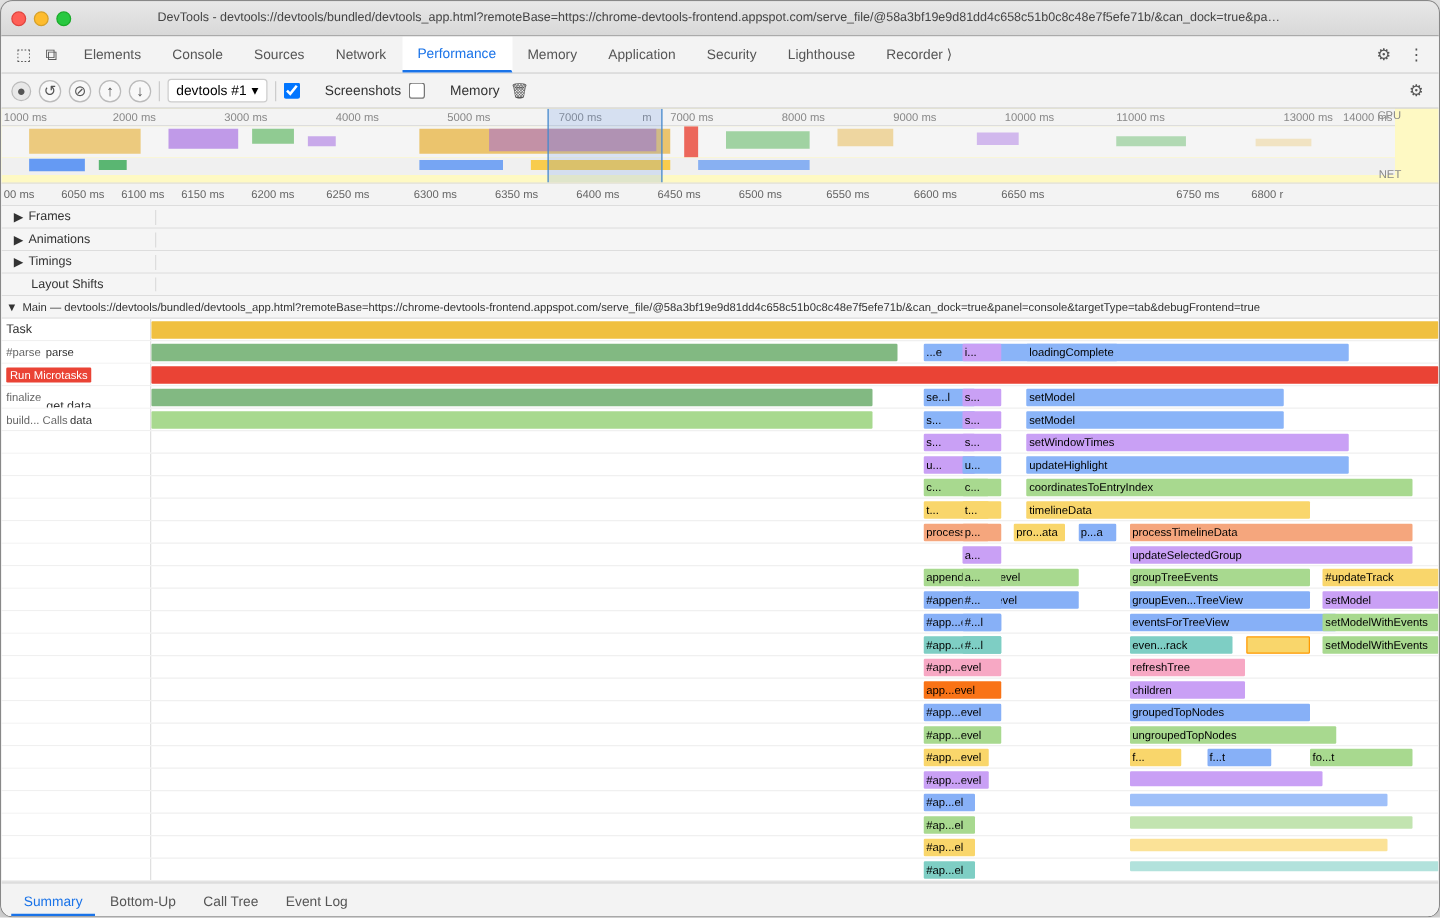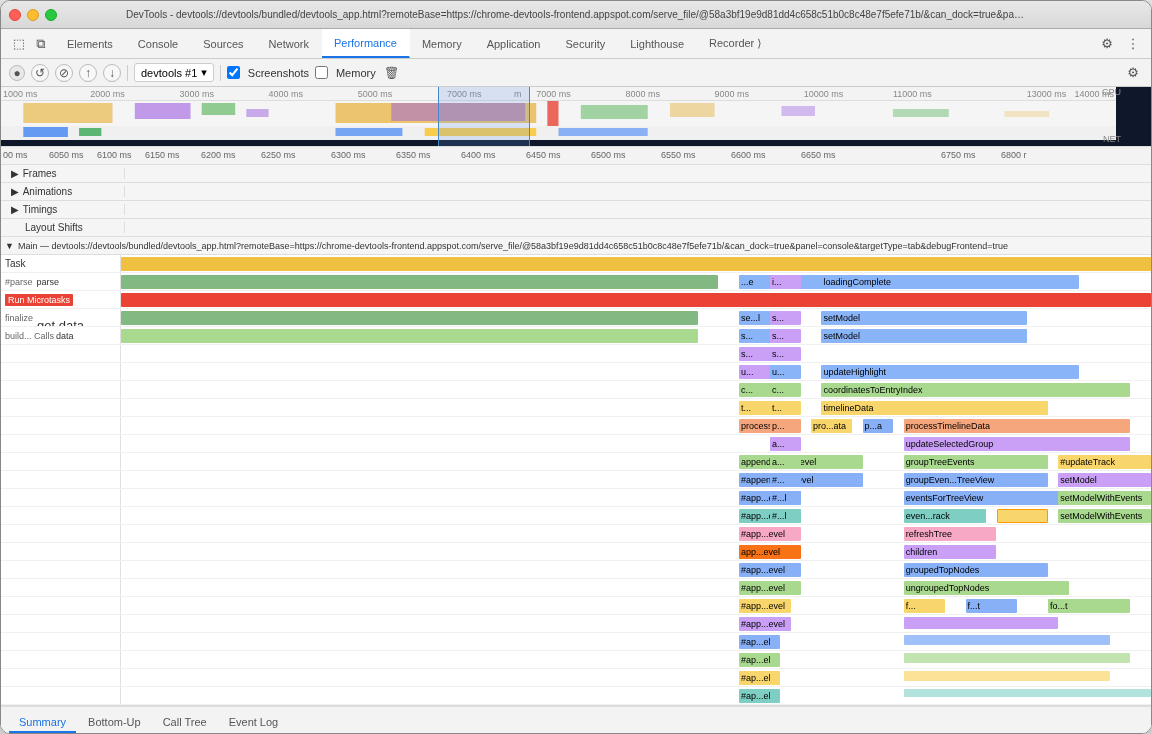--- a/index.html
+++ b/index.html
@@ -167,37 +167,37 @@
 
     .toolbar-divider {
       width: 1px;
       height: 16px;
       background: #ccc;
     }
 
     .checkbox-label {
       display: flex;
       align-items: center;
-      gap: 8px;
+      gap: 20px;
       font-size: 11px;
       color: #333;
       cursor: pointer;
     }
 
     .toolbar-right {
       margin-left: auto;
       display: flex;
       align-items: center;
       gap: 4px;
     }
 
     
     .overview {
       height: 60px;
-      background: #0f172a;
+      background: #fef9c3;
       border-bottom: 1px solid #ddd;
       position: relative;
       flex-shrink: 0;
       overflow: hidden;
     }
 
     .overview-cpu {
       position: absolute;
       top: 0; right: 30px;
       font-size: 9px;
@@ -586,21 +586,21 @@
               <span style="font-size:9px; background:#ea4335; color:white; padding:1px 3px; border-radius:1px;">Run Microtasks</span>
             </div>
             <div class="flame-content" style="position:relative; height:18px;">
               <div class="block" style="left:0; width:100%; background:#ea4335; color:white; font-size:9px;"></div>
             </div>
           </div>
 
           <div class="flame-row">
             <div class="flame-label">
               <span style="font-size:9px; color:#666; margin-right:4px;">finalize</span>
-              <span style="font-size:13px;margin-top:16px;">get data</span>
+              <span style="font-size:10px;margin-top:16px;">get data</span>
             </div>
             <div class="flame-content" style="position:relative; height:18px;">
               <div class="block fc-blue" style="left:0; width:56%; background:#82b982;"></div>
               <div class="block" style="left:60%; width:4%; background:#8ab4f8; font-size:9px;">se...l</div>
               <div class="block" style="left:63%; width:3%; background:#c9a0f5; font-size:9px;">s...</div>
               <div class="block" style="left:68%; width:20%; background:#8ab4f8; font-size:9px;">setModel</div>
             </div>
           </div>
 
           <div class="flame-row">
@@ -614,20 +614,21 @@
               <div class="block" style="left:63%; width:3%; background:#c9a0f5; font-size:9px;">s...</div>
               <div class="block" style="left:68%; width:20%; background:#8ab4f8; font-size:9px;">setModel</div>
             </div>
           </div>
 
           <div class="flame-row">
             <div class="flame-label"></div>
             <div class="flame-content" style="position:relative; height:18px;">
               <div class="block" style="left:60%; width:4%; background:#c9a0f5; font-size:9px;">s...</div>
               <div class="block" style="left:63%; width:3%; background:#c9a0f5; font-size:9px;">s...</div>
+              <div class="block" style="left:68%; width:25%; background:#c9a0f5; font-size:9px;">setWindowTimes</div>
             </div>
           </div>
 
           <div class="flame-row">
             <div class="flame-label"></div>
             <div class="flame-content" style="position:relative; height:18px;">
               <div class="block" style="left:60%; width:4%; background:#c9a0f5; font-size:9px;">u...</div>
               <div class="block" style="left:63%; width:3%; background:#8ab4f8; font-size:9px;">u...</div>
               <div class="block" style="left:68%; width:25%; background:#8ab4f8; font-size:9px;">updateHighlight</div>
             </div>

